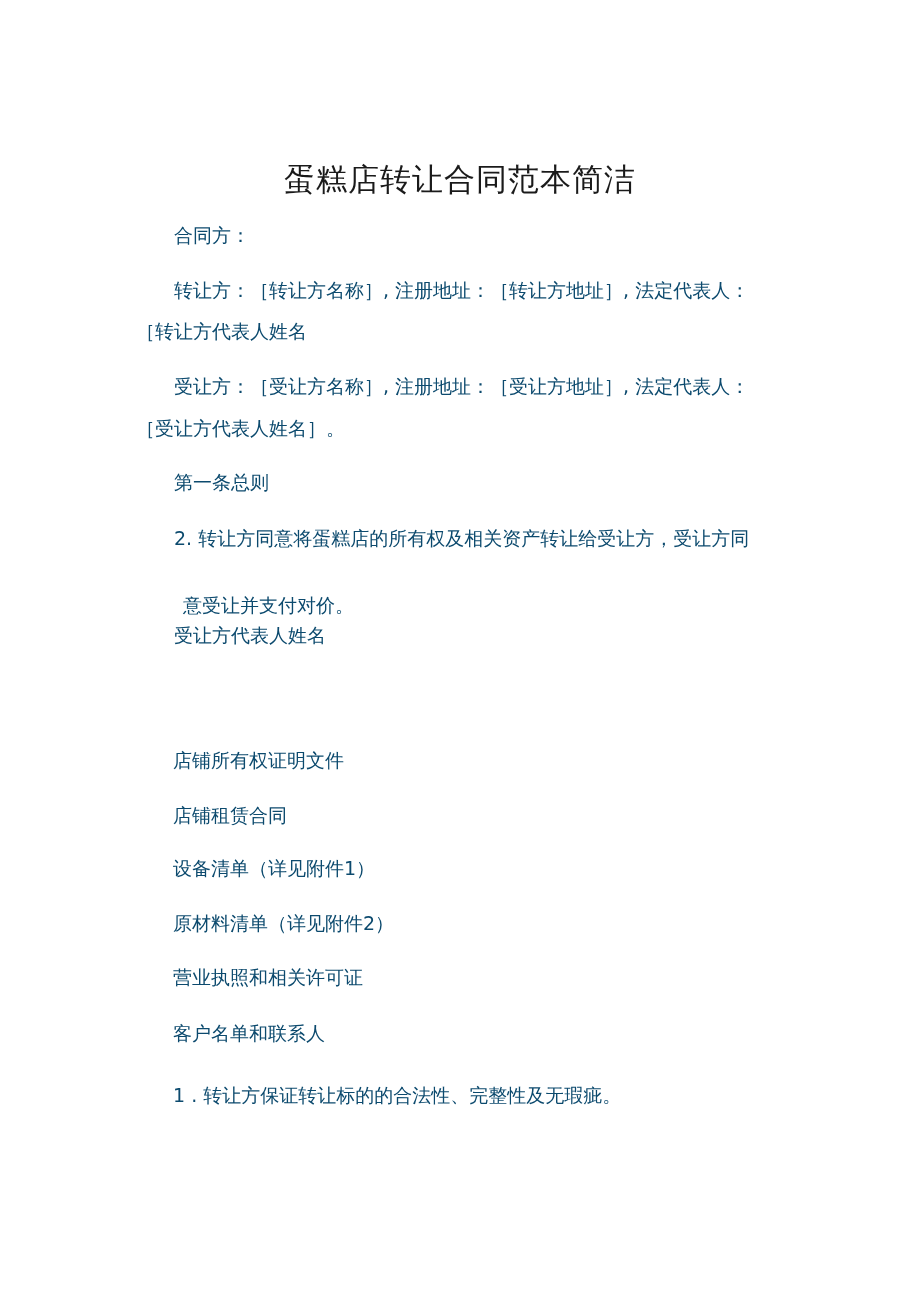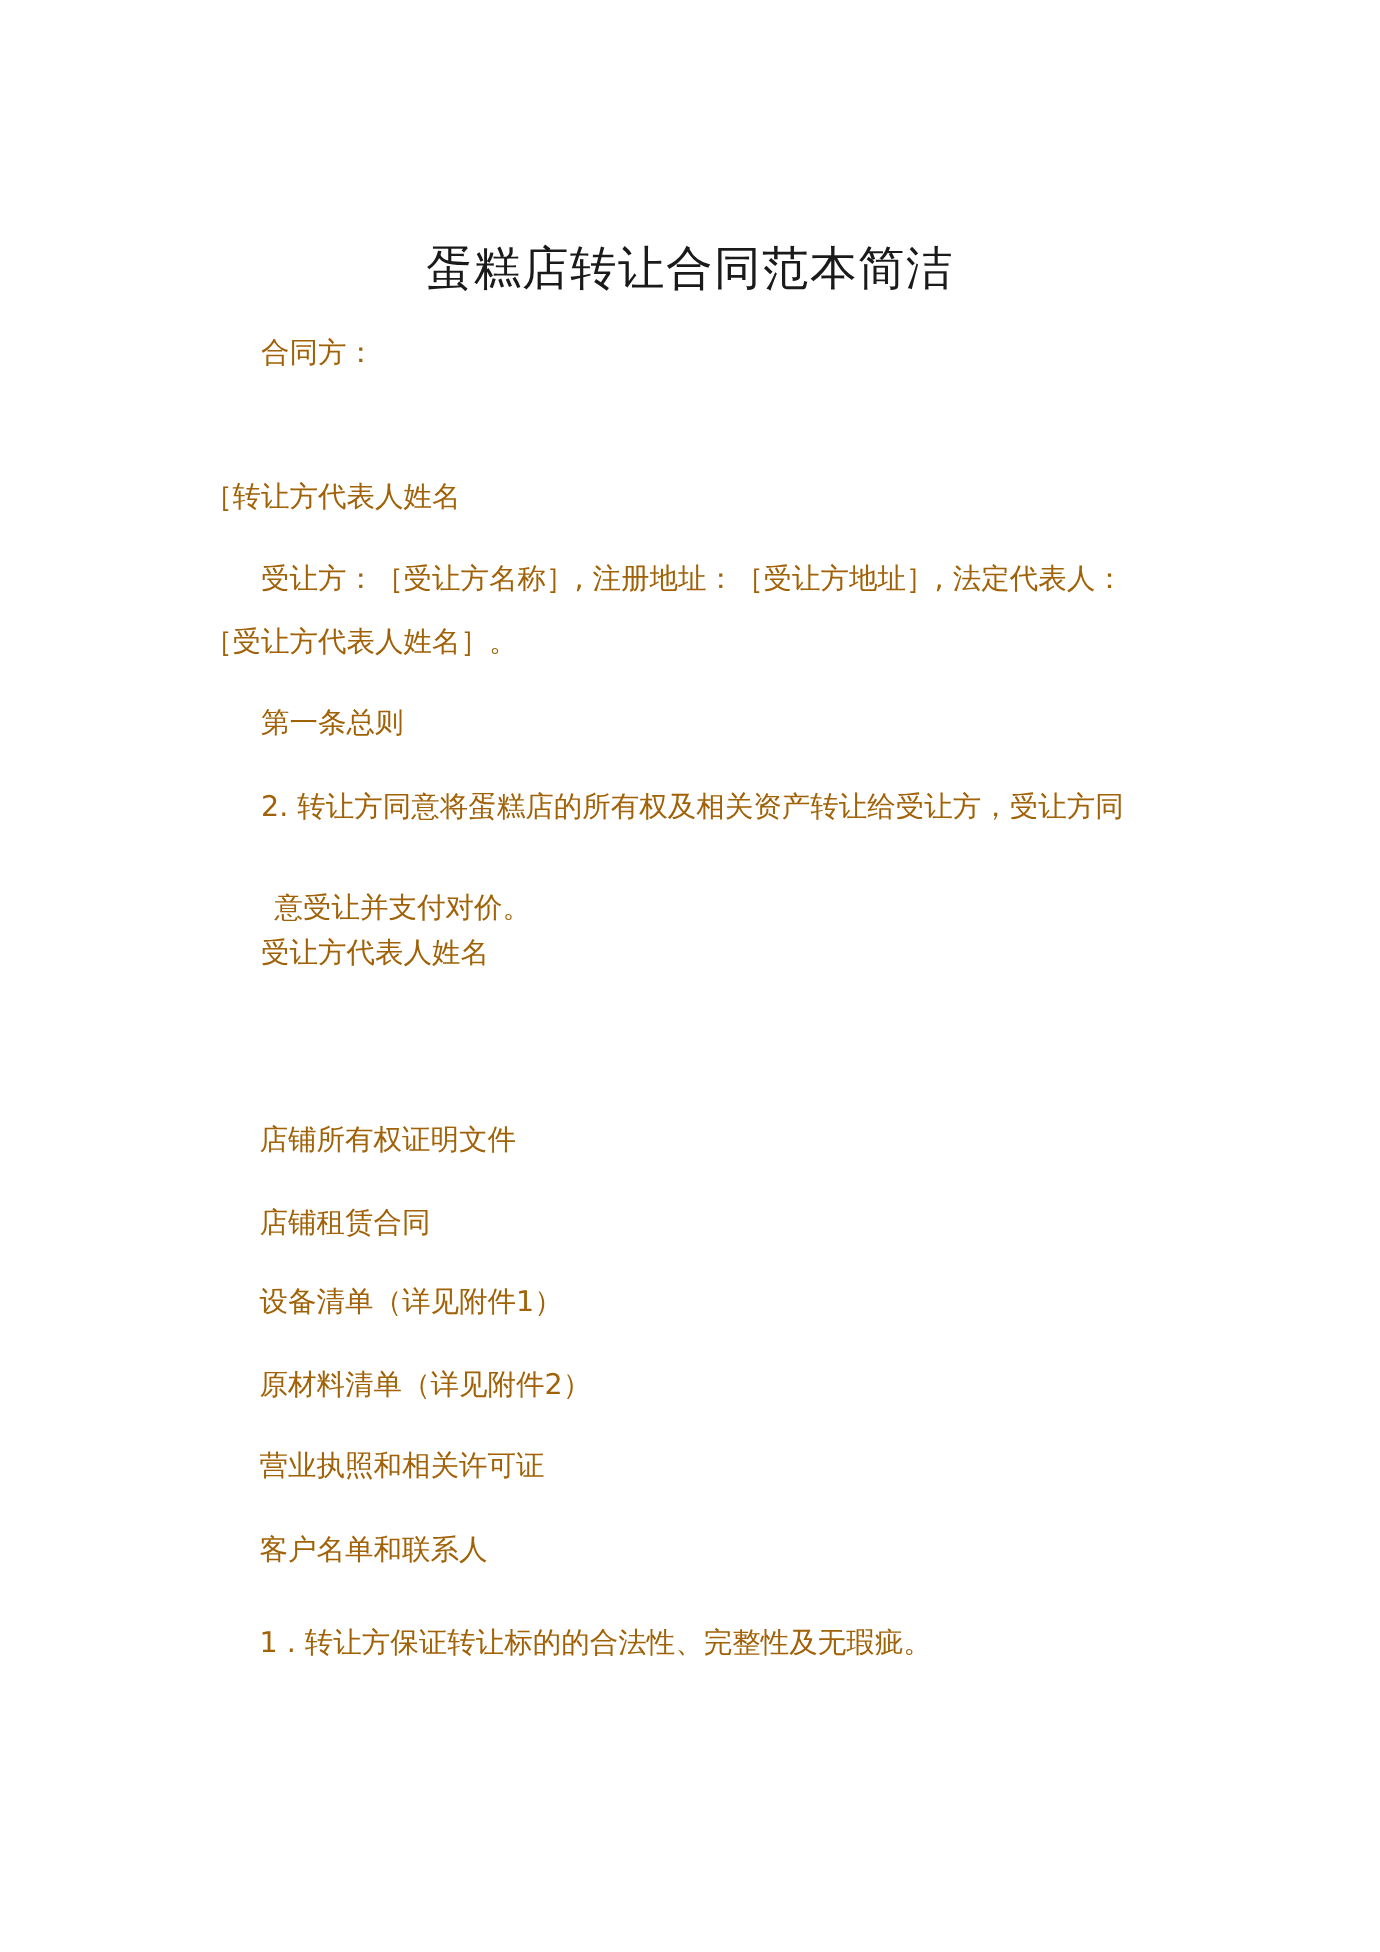--- a/index.html
+++ b/index.html
@@ -31,35 +31,36 @@
       letter-spacing: 1px;
       color: #1a1a1a;
       font-weight: normal;
       margin: 0;
     }
     .line {
       position: absolute;
       font-size: 19px;
       line-height: 26px;
       white-space: nowrap;
-      color: #a16207;
+      color: #0c4a6e;
     }
     .indent { left: 174px; }
     .flush  { left: 136px; }
     .list   { left: 173px; }
   </style>
 </head>
 <body>
 
 <div class="page">
 
   <h1 class="title">蛋糕店转让合同范本简洁</h1>
 
   <div class="line indent" style="top:222px;">合同方：</div>
 
+  <div class="line indent" style="top:277px;">转让方：［转让方名称］, 注册地址：［转让方地址］, 法定代表人：</div>
   <div class="line flush" style="top:318px;">［转让方代表人姓名</div>
 
   <div class="line flush" style="top:415px;">［受让方代表人姓名］。</div>
   <div class="line indent" style="top:373px;">受让方：［受让方名称］, 注册地址：［受让方地址］, 法定代表人：</div>
 
   <div class="line indent" style="top:469px;text-align:right;">第一条总则</div>
 
   <div class="line indent" style="top:525px;">2. 转让方同意将蛋糕店的所有权及相关资产转让给受让方，受让方同</div>
   <div class="line flush" style="top:592px;margin-left:47px;">意受让并支付对价。</div>
 

